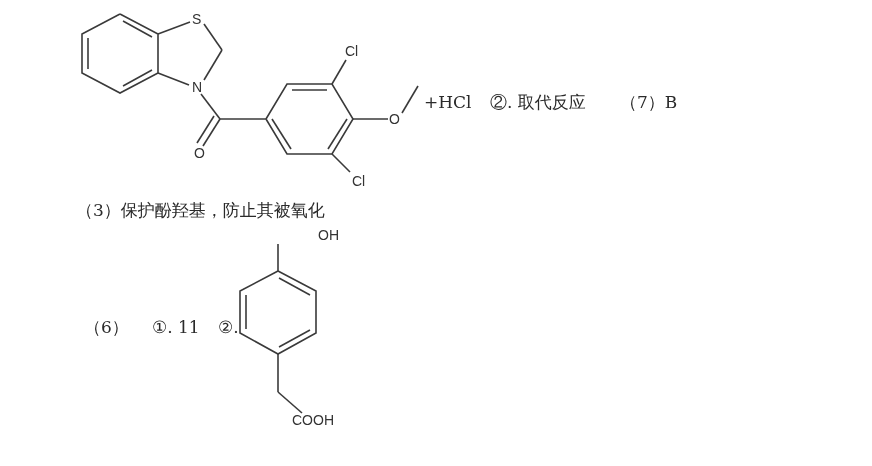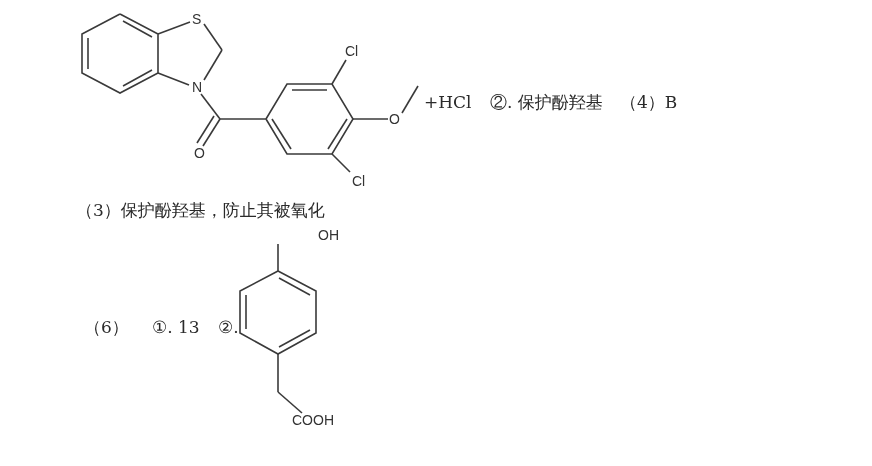--- a/index.html
+++ b/index.html
@@ -51,23 +51,23 @@
 </svg>
 
 <span class="lbl" style="left:192px;top:12px;">S</span>
 <span class="lbl" style="left:192px;top:80px;">N</span>
 <span class="lbl" style="left:194px;top:146px;">O</span>
 <span class="lbl" style="left:345px;top:44px;">Cl</span>
 <span class="lbl" style="left:389px;top:112px;">O</span>
 <span class="lbl" style="left:352px;top:174px;">Cl</span>
 
 <span class="txt" style="left:424px;top:94px;">+HCl</span>
-<span class="txt" style="left:490px;top:94px;">②. 保护酚羟基</span>
-<span class="txt" style="left:620px;top:94px;">（4）B</span>
+<span class="txt" style="left:490px;top:94px;">②. 取代反应</span>
+<span class="txt" style="left:620px;top:94px;">（7）B</span>
 
 <span class="txt" style="left:76px;top:202px;">（3）保护酚羟基，防止其被氧化</span>
 
 <span class="txt" style="left:84px;top:319px;">（6）</span>
-<span class="txt" style="left:152px;top:319px;">①. 13</span>
+<span class="txt" style="left:152px;top:319px;">①. 11</span>
 <span class="txt" style="left:218px;top:319px;">②.</span>
 
 <span class="lbl" style="left:271px;top:228px;margin-left:47px;">OH</span>
 <span class="lbl" style="left:292px;top:413px;">COOH</span>
 
 </body></html>

